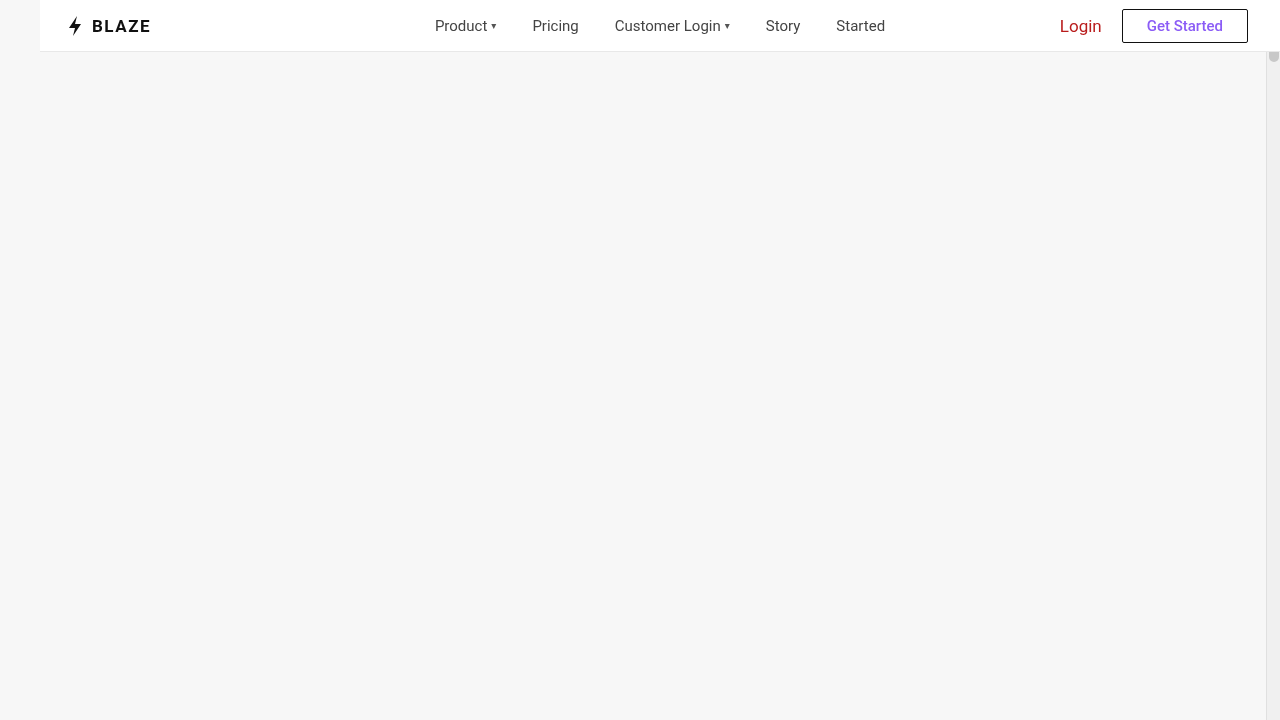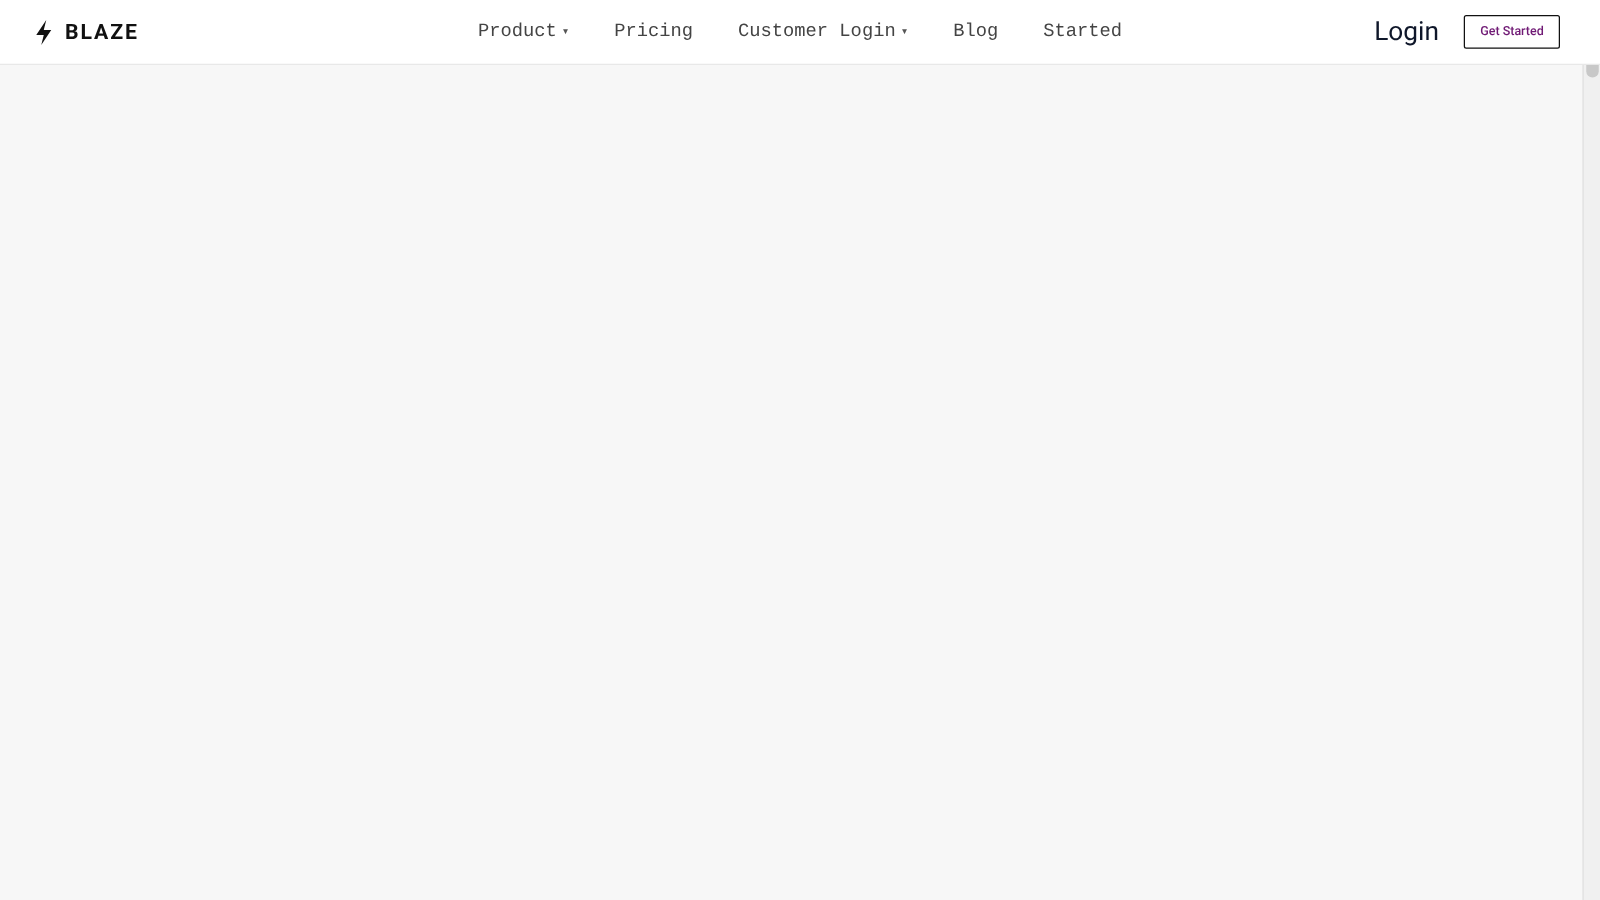--- a/index.html
+++ b/index.html
@@ -19,20 +19,21 @@
     header {
       background-color: #ffffff;
       height: 52px;
       display: flex;
       align-items: center;
       justify-content: space-between;
       padding: 0 32px 0 24px;
       border-bottom: 1px solid #e8e8e8;
       position: relative;
       z-index: 100;
+      margin-left: 40px;
     }
 
     .logo-area {
       display: flex;
       align-items: center;
       gap: 6px;
       cursor: pointer;
     }
 
     .logo-icon {
@@ -58,50 +59,49 @@
 
     .nav-item {
       display: flex;
       align-items: center;
       gap: 4px;
       font-size: 15px;
       color: #444444;
       cursor: pointer;
       text-decoration: none;
       white-space: nowrap;
-      font-family: Liberation Mono, monospace;
     }
 
     .chevron-icon {
       font-size: 10px;
       color: #555555;
     }
 
     .header-actions {
       display: flex;
       align-items: center;
       gap: 20px;
     }
 
     .login-btn {
-      font-size: 21px;
-      color: #0f172a;
+      font-size: 17px;
+      color: #b91c1c;
       cursor: pointer;
       background: none;
       border: none;
       font-family: inherit;
     }
 
     .get-started-btn {
-      font-size: 10px;
-      color: #701a75;
+      font-size: 15px;
+      color: #8b5cf6;
       cursor: pointer;
       background: none;
       border: 1.5px solid #111111;
-      padding: 7px 12px;
+      padding: 7px 24px;
       font-family: inherit;
       font-weight: 500;
       border-radius: 2px;
     }
 
     .main-content {
       width: 1280px;
       height: 668px;
       background-color: #f7f7f7;
     }
@@ -143,21 +143,21 @@
       <span class="chevron-icon">▾</span>
     </a>
     <a class="nav-item">
       <span>Pricing</span>
     </a>
     <a class="nav-item">
       <span>Customer Login</span>
       <span class="chevron-icon">▾</span>
     </a>
     <a class="nav-item">
-      <span>Blog</span>
+      <span>Story</span>
     </a>
     <a class="nav-item">
       <span>Started</span>
     </a>
   </nav>
 
   <div class="header-actions">
     <button class="login-btn">Login</button>
     <button class="get-started-btn">Get Started</button>
   </div>

